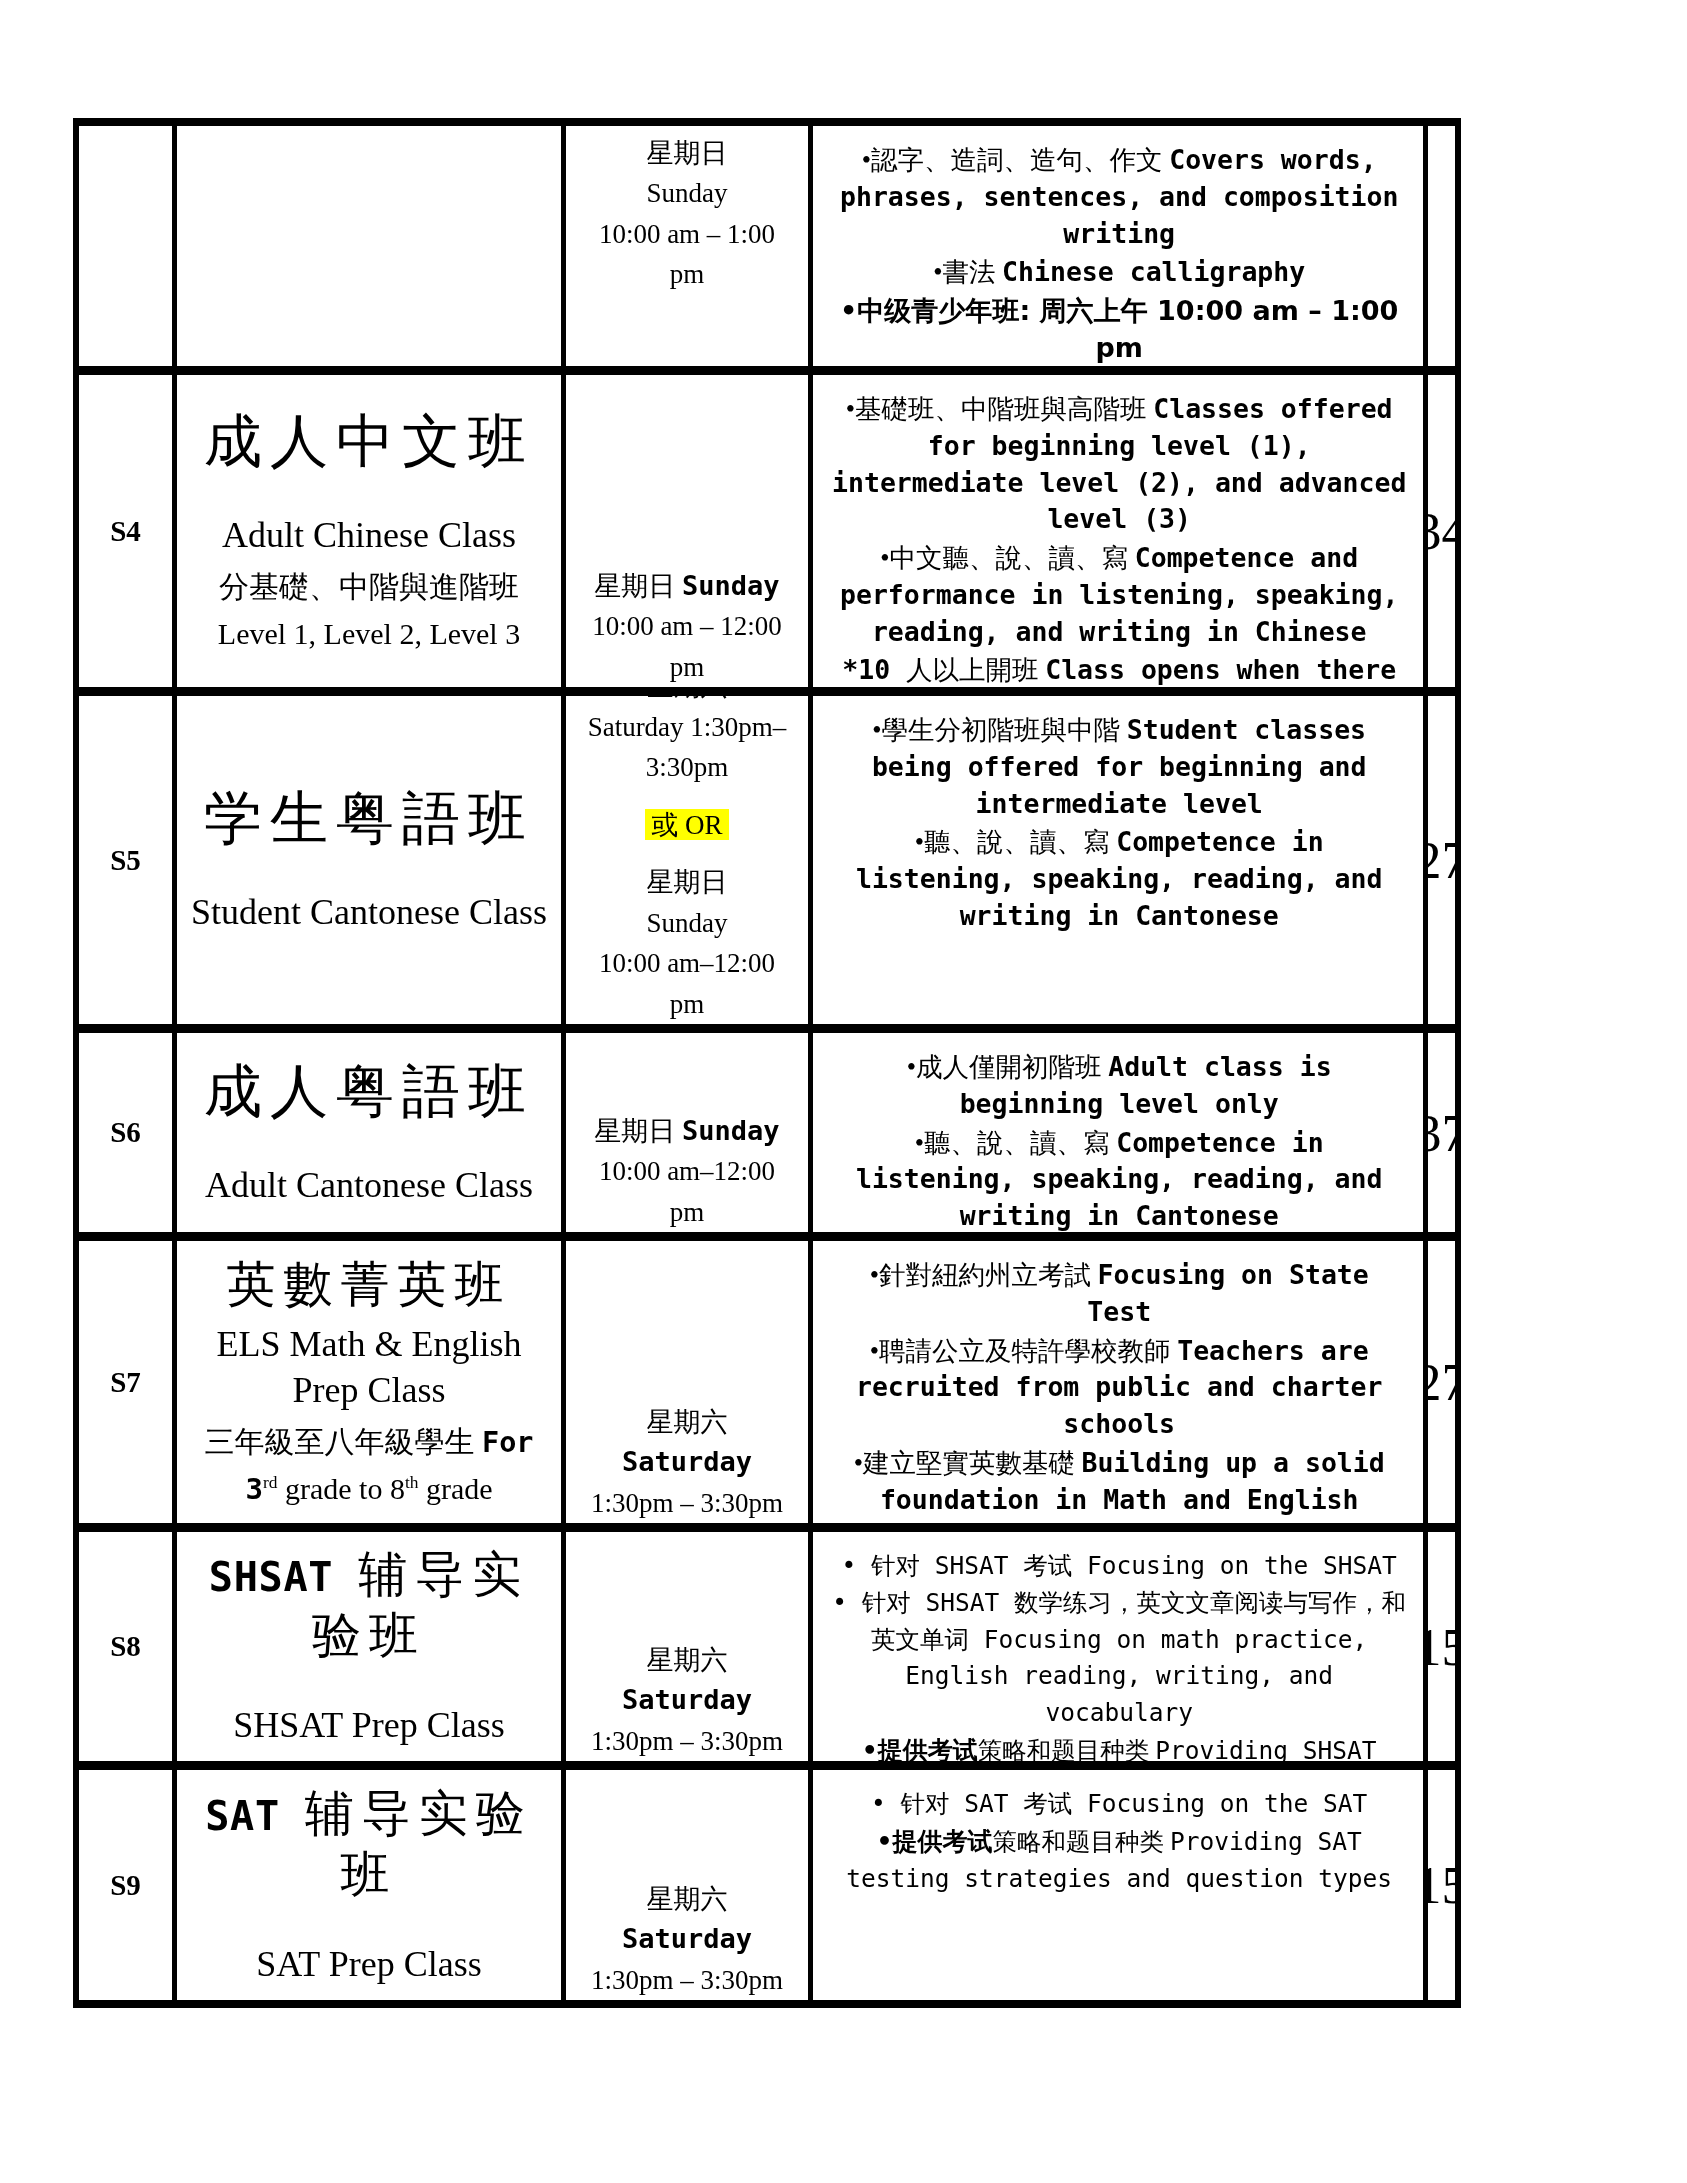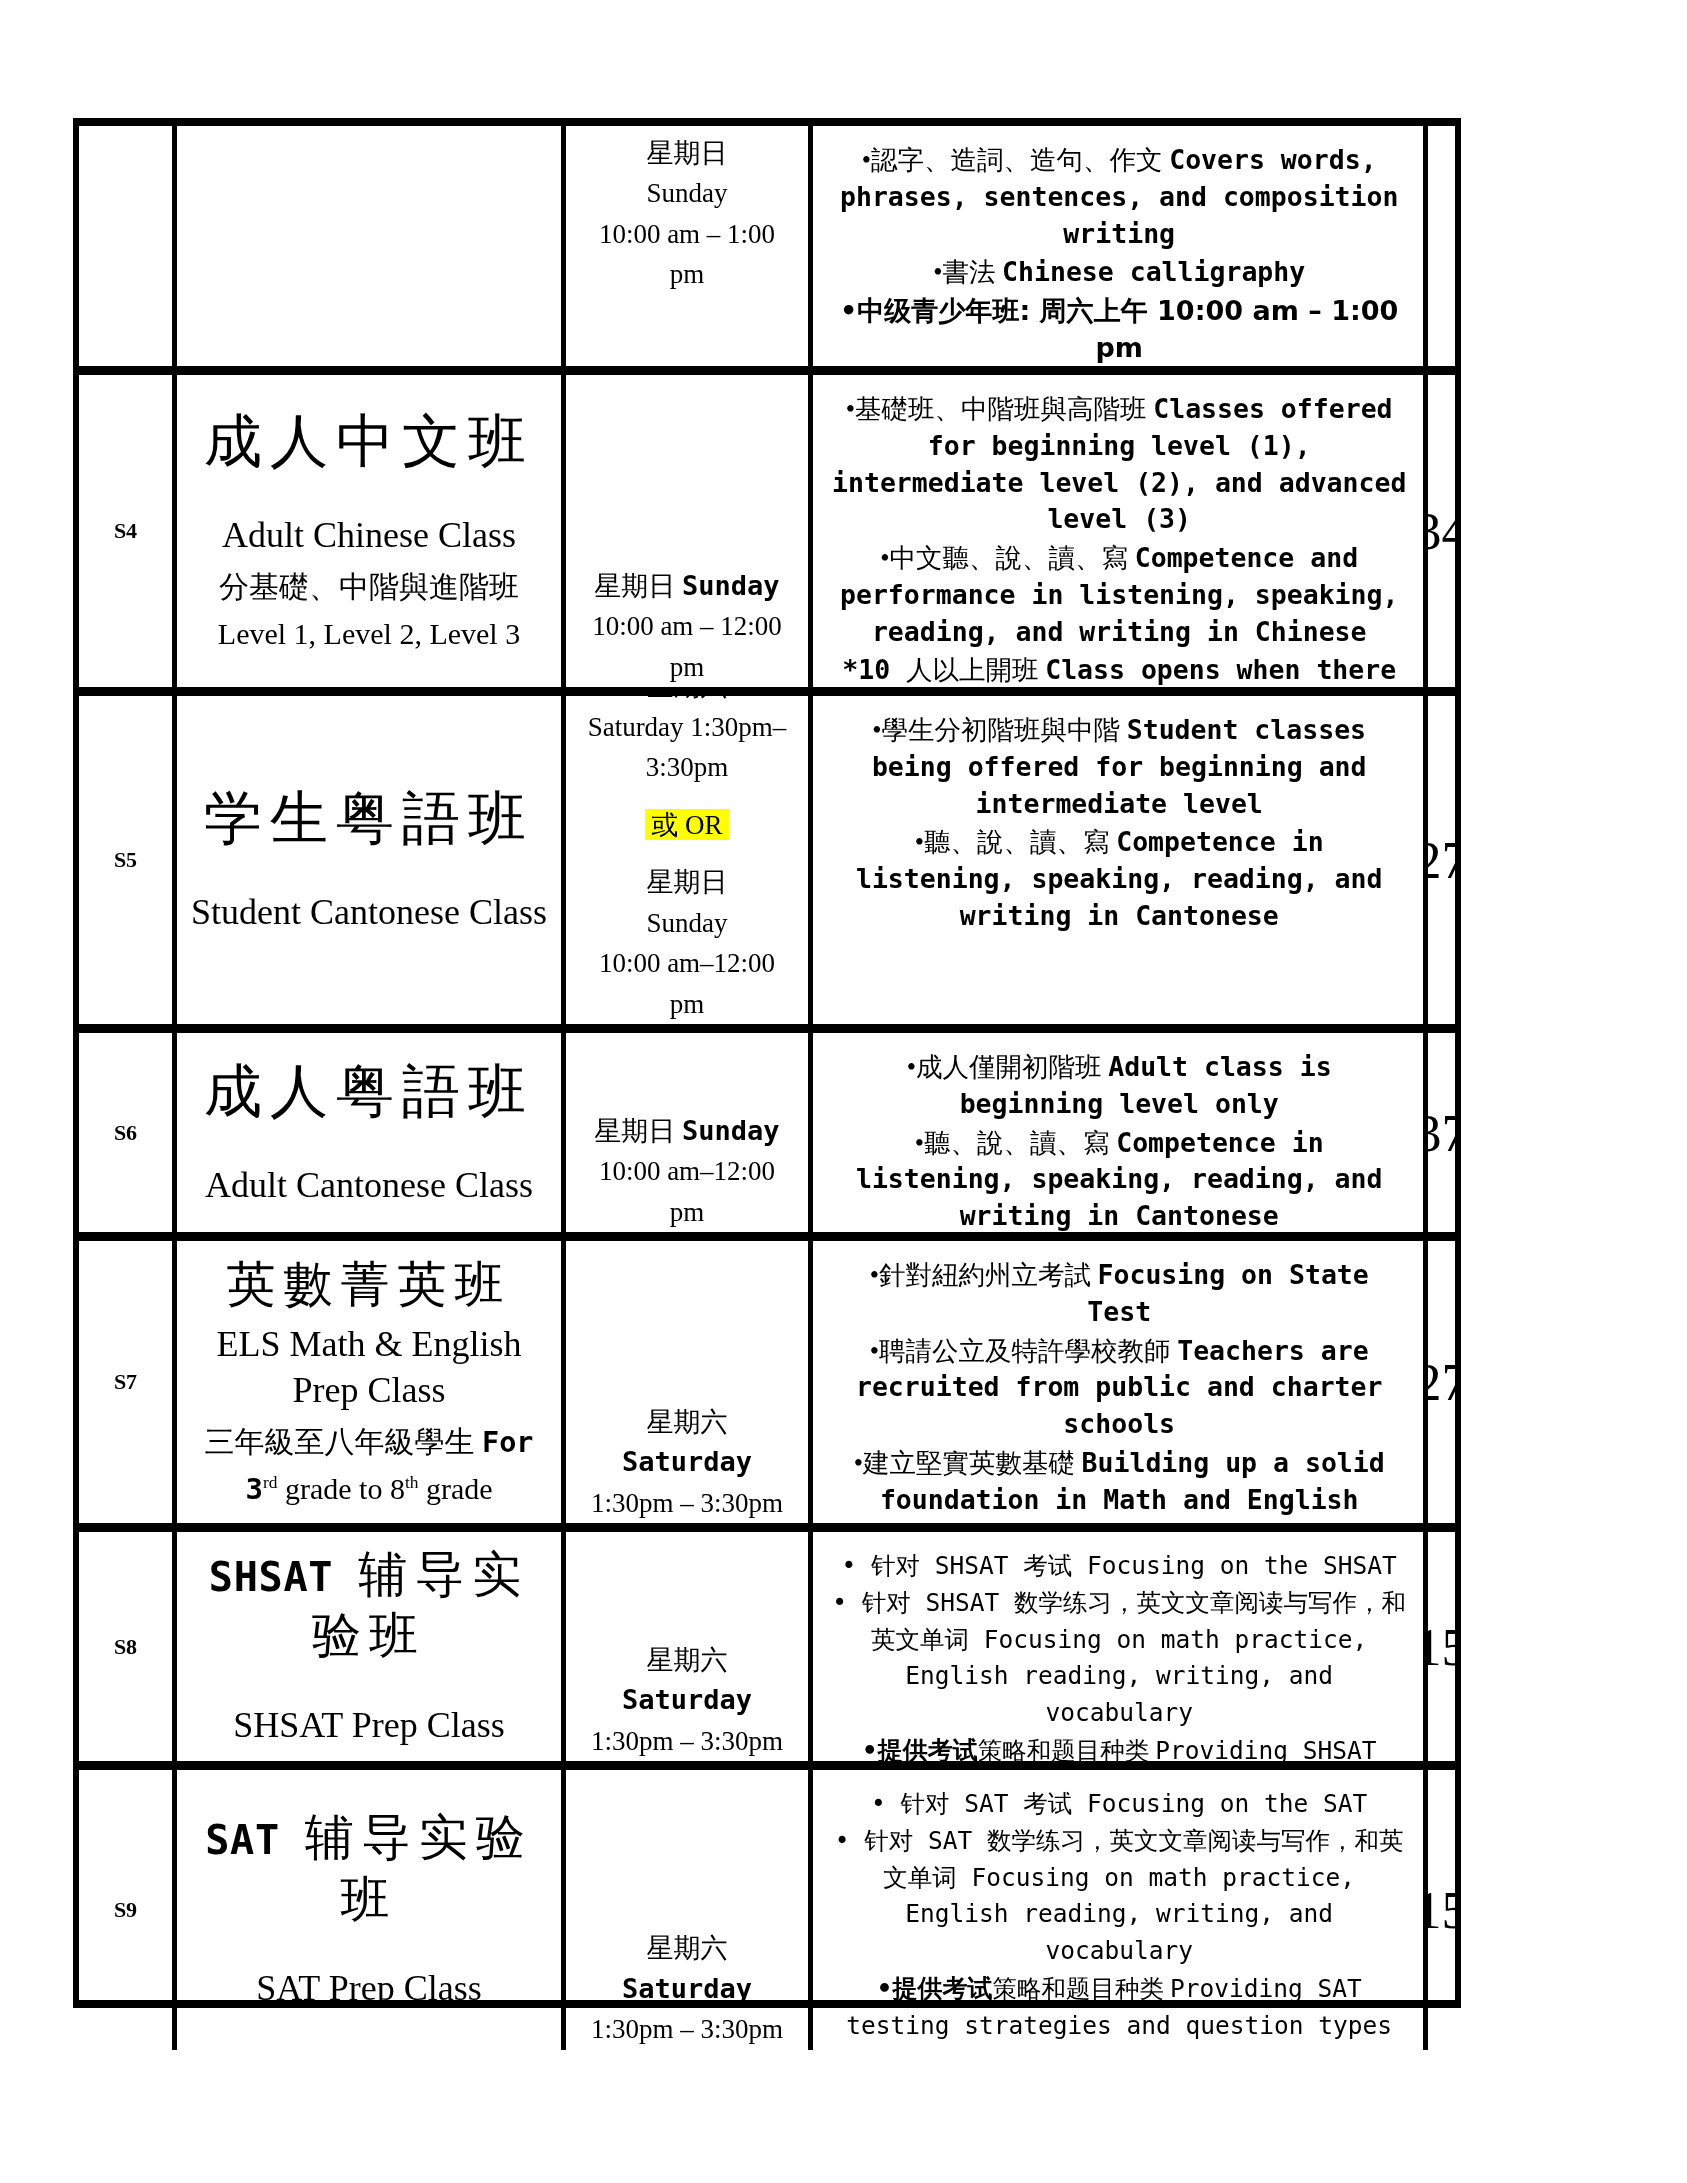--- a/index.html
+++ b/index.html
@@ -36,21 +36,21 @@
 
   
   .row:first-child .c-sched { justify-content:flex-start; padding-top:6.6px; }
 
   
   .pp { width:100%; }
   .c-name .pp { margin:2.6px 0; }
   .c-name .p-cjk-xl, .c-name .p-cjk-lg { margin-bottom:34px; }
   [data-name="table-row-S7"] .c-name .p-cjk-lg { margin-bottom:4px; }
 
-  .p-id       { font-size:22px; font-weight:700; font-family:"Liberation Serif", serif; }
+  .p-id       { font-size:29px; font-weight:700; font-family:"Liberation Serif", serif; }
   .p-price    { font-size:53px; }
 
   .p-cjk-xl   { font-size:58px; letter-spacing:8px; line-height:1.2; }
   .p-cjk-lg   { font-size:49px; letter-spacing:8px; line-height:1.25; }
   .p-cjk-lg .f-slab { letter-spacing:0.7px; font-size:0.82em; }
   .p-serif-lg { font-size:36px; line-height:1.27; }
   .p-zh-md    { font-size:30px; line-height:1.5; }
   .p-zh-md .f-slab { font-size:0.95em; }
   .p-serif-md { font-size:30px; line-height:1.35; }
   .p-serif-md .f-slab { font-size:0.97em; }
@@ -218,21 +218,20 @@
         <div class="pp p-cjk-lg" data-name="class-name-line"><span class="f-slab" data-name="text-segment">SAT </span><span class="f-kai" data-name="text-segment">辅导实验班</span></div>
         <div class="pp p-serif-lg" data-name="class-name-line"><span class="f-serif" data-name="text-segment">SAT Prep Class</span></div>
       </div>
       <div class="cell c-sched" data-name="cell-schedule-S9">
         <div class="pp p-sched" data-name="schedule-line"><span class="f-serif" data-name="text-segment">星期六</span></div>
         <div class="pp p-sched" data-name="schedule-line"><span class="f-slab" data-name="text-segment">Saturday</span></div>
         <div class="pp p-sched" data-name="schedule-line"><span class="f-serif" data-name="text-segment">1:30pm – 3:30pm</span></div>
       </div>
       <div class="cell c-desc" data-name="cell-description-S9">
         <div class="pp p-desc p-desc-sm" data-name="description-line"><span class="f-mono" data-name="text-segment">• 针对 SAT 考试 Focusing on the SAT</span></div>
-        <div class="pp p-desc p-desc-sm" data-name="description-line"><span class="f-mono" data-name="text-segment">• 针对 SAT 数学练习，英文文章阅读与写作，和英文单词 Focusing on math practice, English reading, writing, and vocabulary</span></div>
         <div class="pp p-desc p-desc-sm" data-name="description-line"><span class="f-sansb" data-name="text-segment">•提供考试</span><span class="f-serif" data-name="text-segment">策略和题目种类 </span><span class="f-mono" data-name="text-segment">Providing SAT testing strategies and question types</span></div>
       </div>
       <div class="cell c-price" data-name="cell-price-S9">
         <div class="p-price f-serif" data-name="price-value">$150</div>
       </div>
     </div>
   </div>
 
 
 </body></html>

